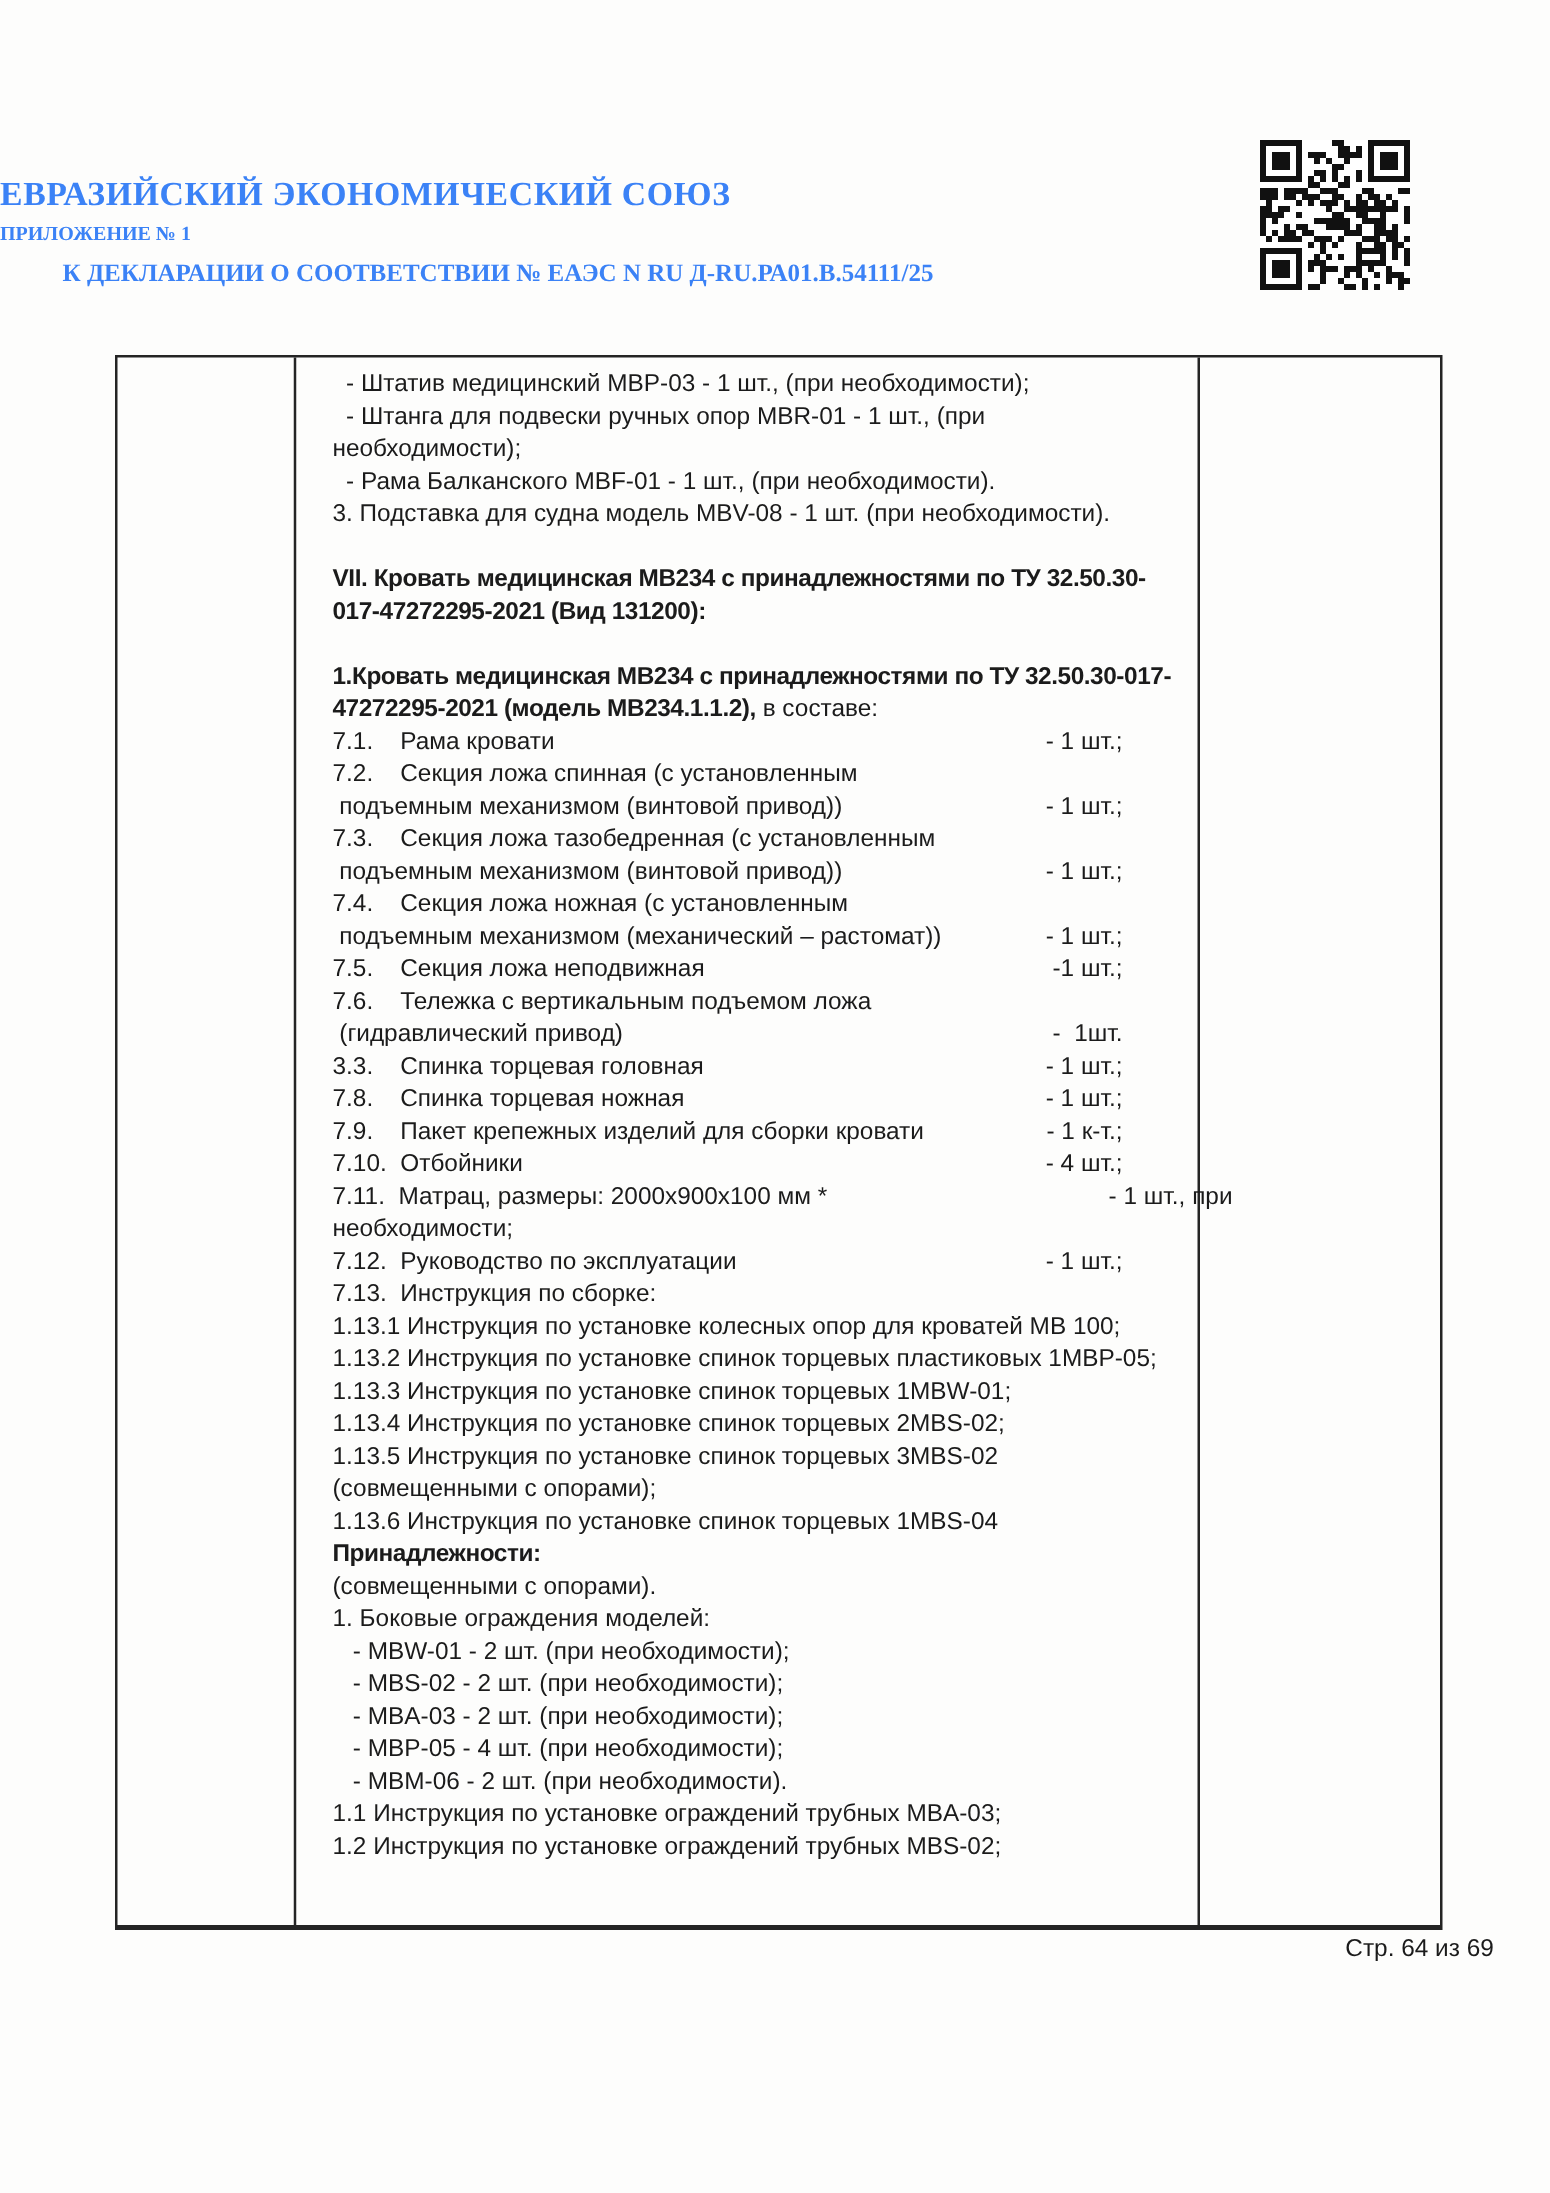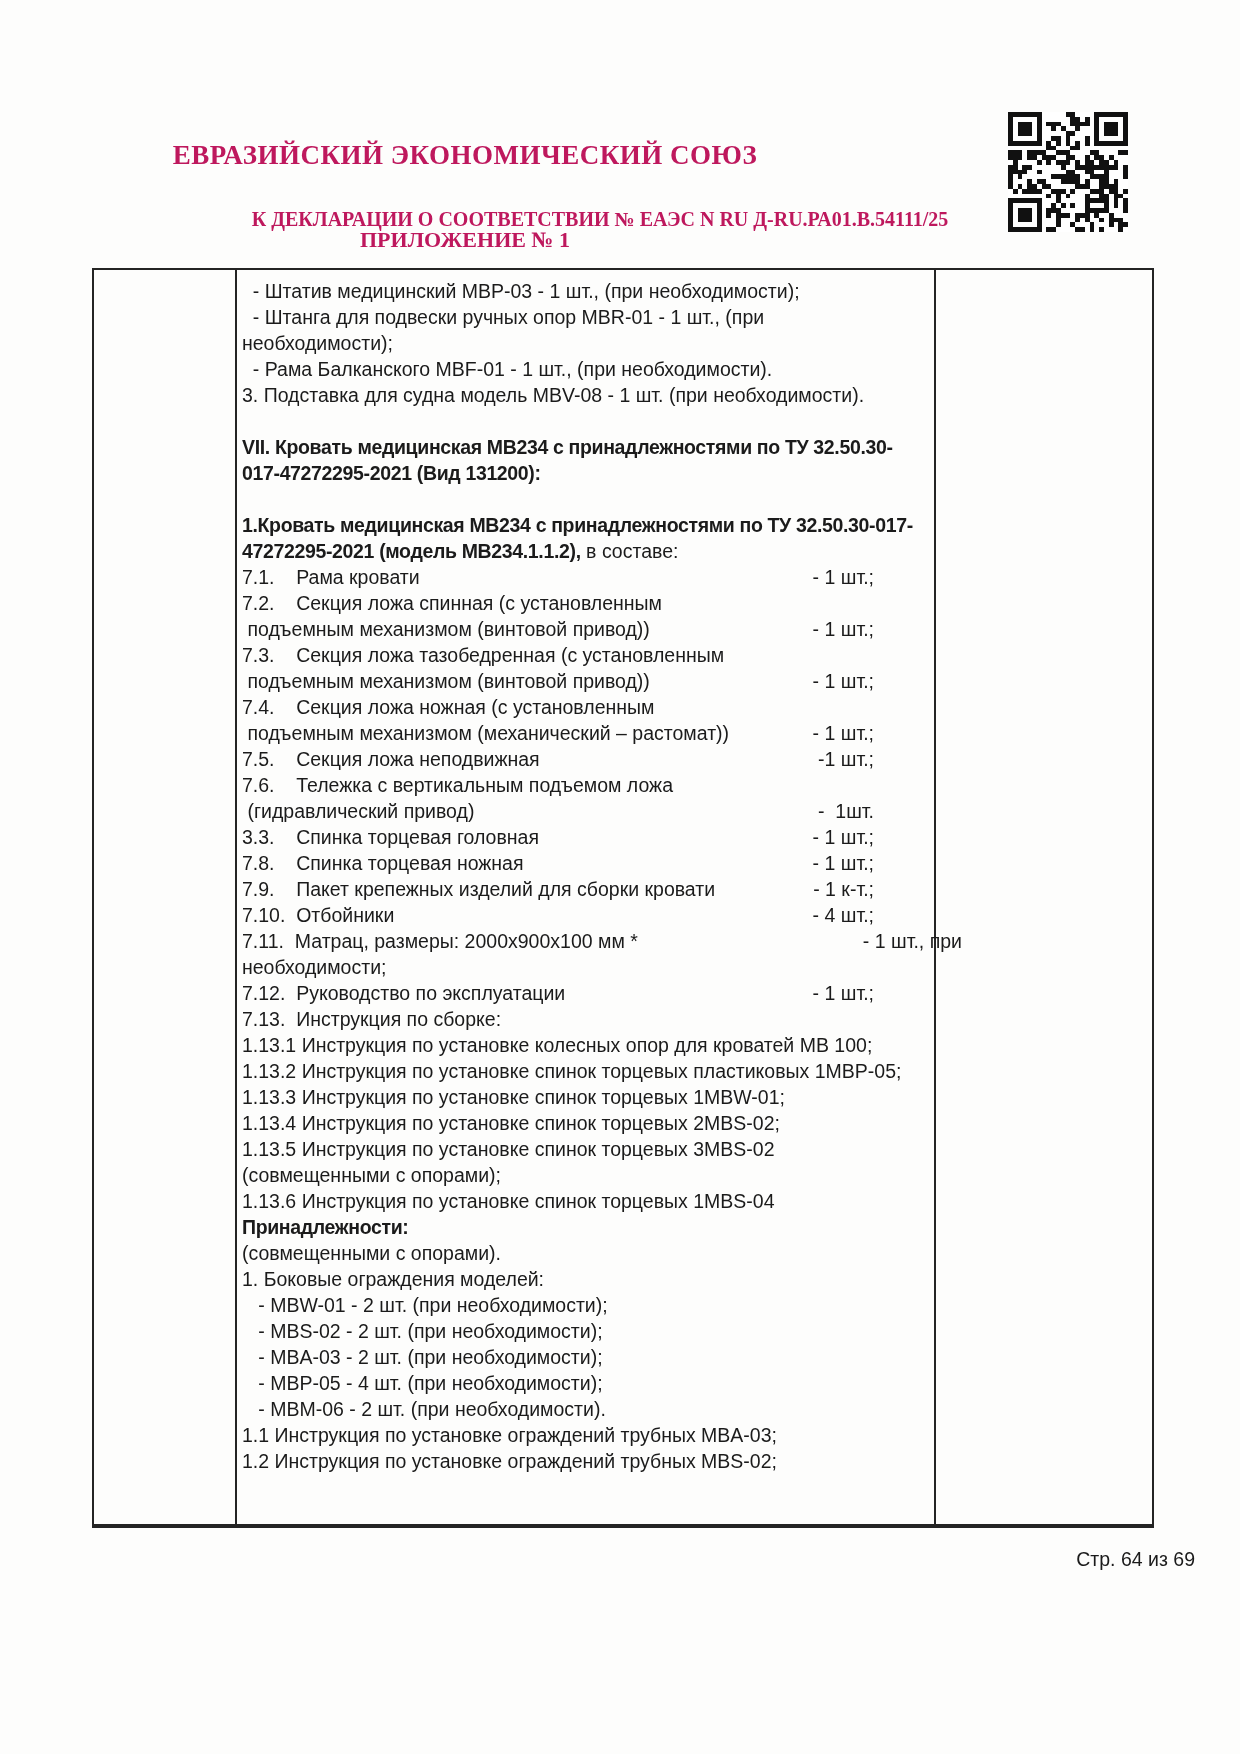--- a/index.html
+++ b/index.html
@@ -8,45 +8,45 @@
     position: relative;
     background: #fdfdfc;
     color: #1b1b1b;
     font-family: "Liberation Sans", sans-serif;
     overflow: hidden;
   }
   .hline {
     position: absolute;
     left: 0;
     width: 930px;
-    text-align: center;
     font-family: "Liberation Serif", serif;
     font-weight: bold;
-    color: #be185d;
+    color: #3b82f6;
   }
   .hline-1 { top: 140px; font-size: 27px; letter-spacing: 0.5px; }
-  .hline-2 { top: 179px; font-size: 22px; margin-top: 48px; }
+  .hline-2 { top: 179px; font-size: 16px; }
   .hline-3 { top: 208px; font-size: 20px; width: 1100px; left: 50px; }
   .qr {
     position: absolute;
     left: 1008px;
     top: 112px;
     width: 120px;
     height: 120px;
   }
   .qr svg { width: 100%; height: 100%; shape-rendering: crispEdges; }
   .doc-table {
     position: absolute;
     left: 92px;
-    top: 268px;
+    top: 284px;
     width: 1062px;
     height: 1260px;
     border: 2px solid #242424;
     border-bottom-width: 4px;
     display: flex;
+    gap: 24px;
   }
   .col-left  { width: 143px; border-right: 2px solid #242424; }
   .col-main  { width: 699px; border-right: 2px solid #242424; padding: 8px 0 0 5px; }
   .col-right { flex: 1; }
   .line {
     height: 26px;
     line-height: 26px;
     display: flex;
     justify-content: space-between;
     font-size: 19.5px;

